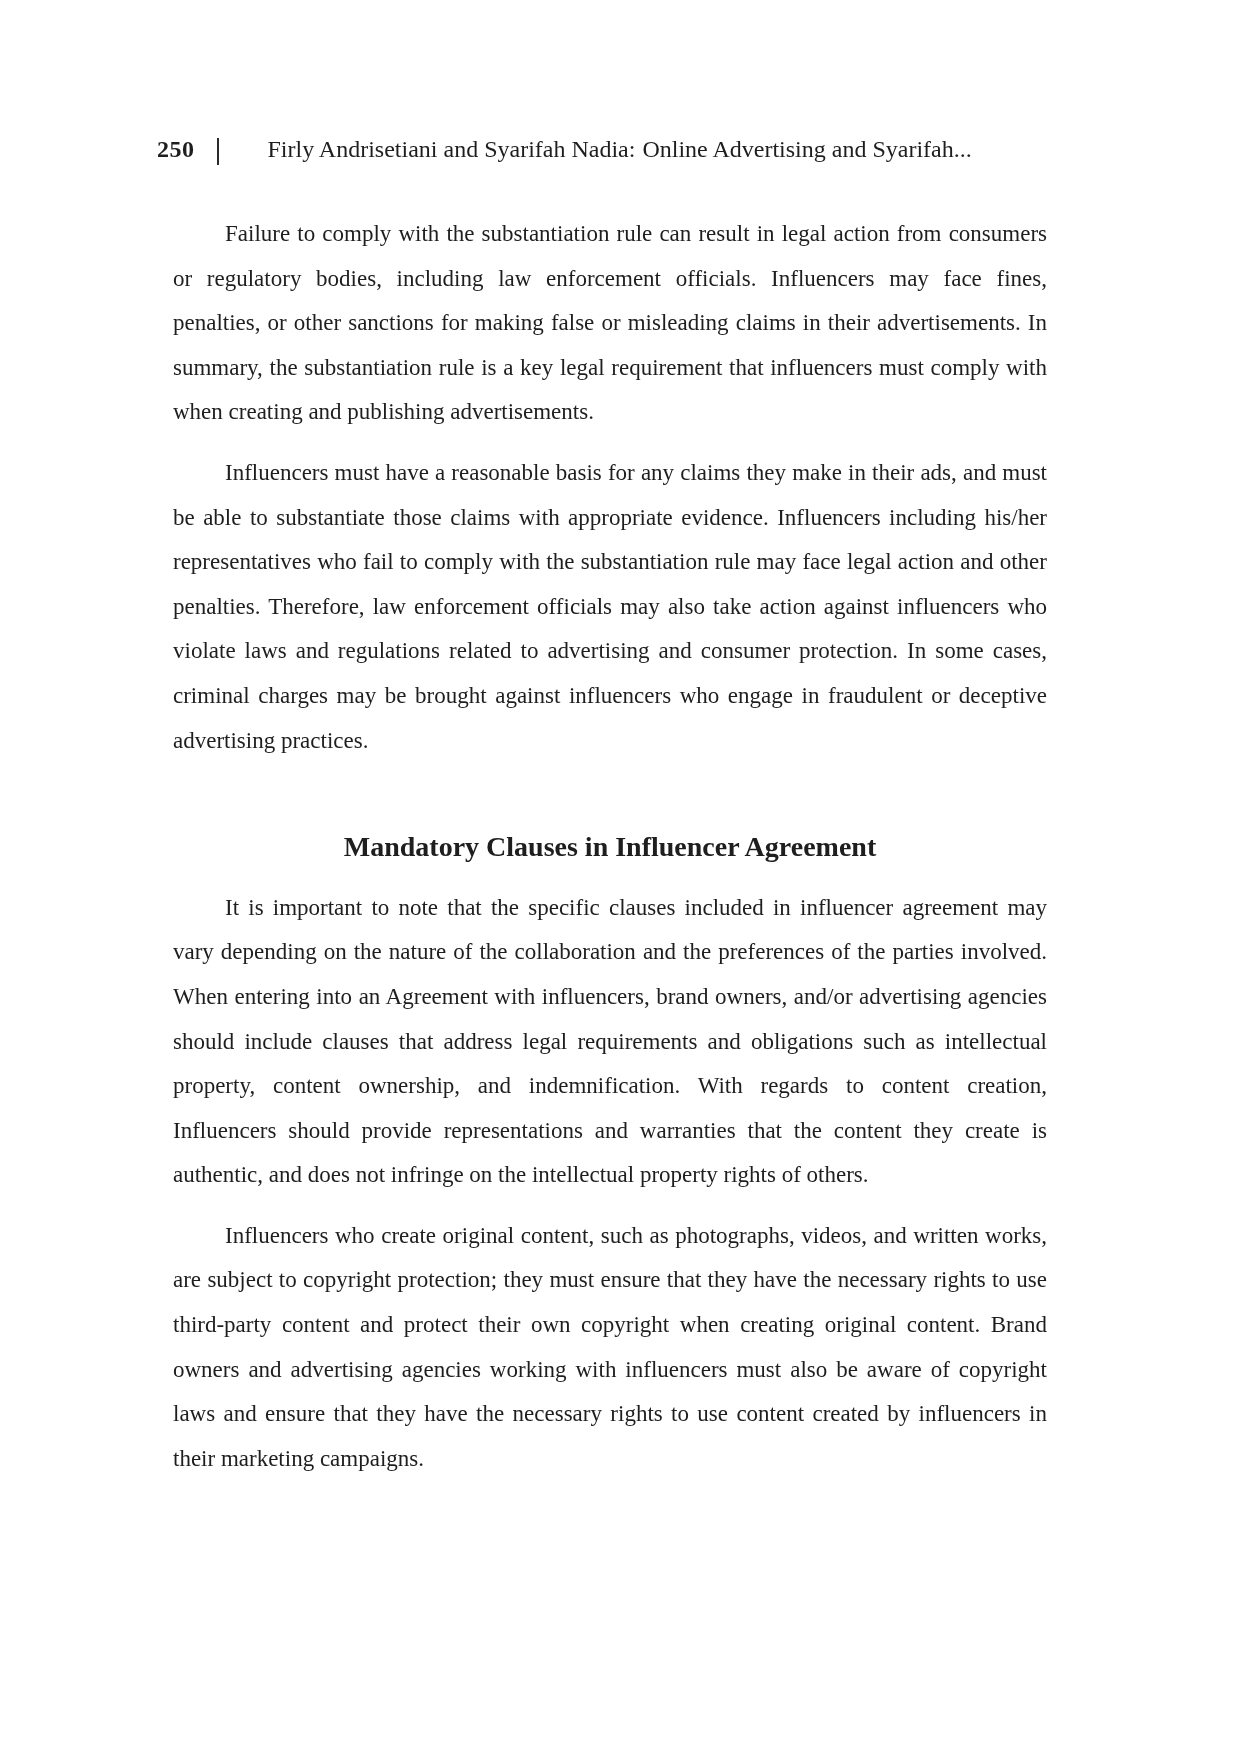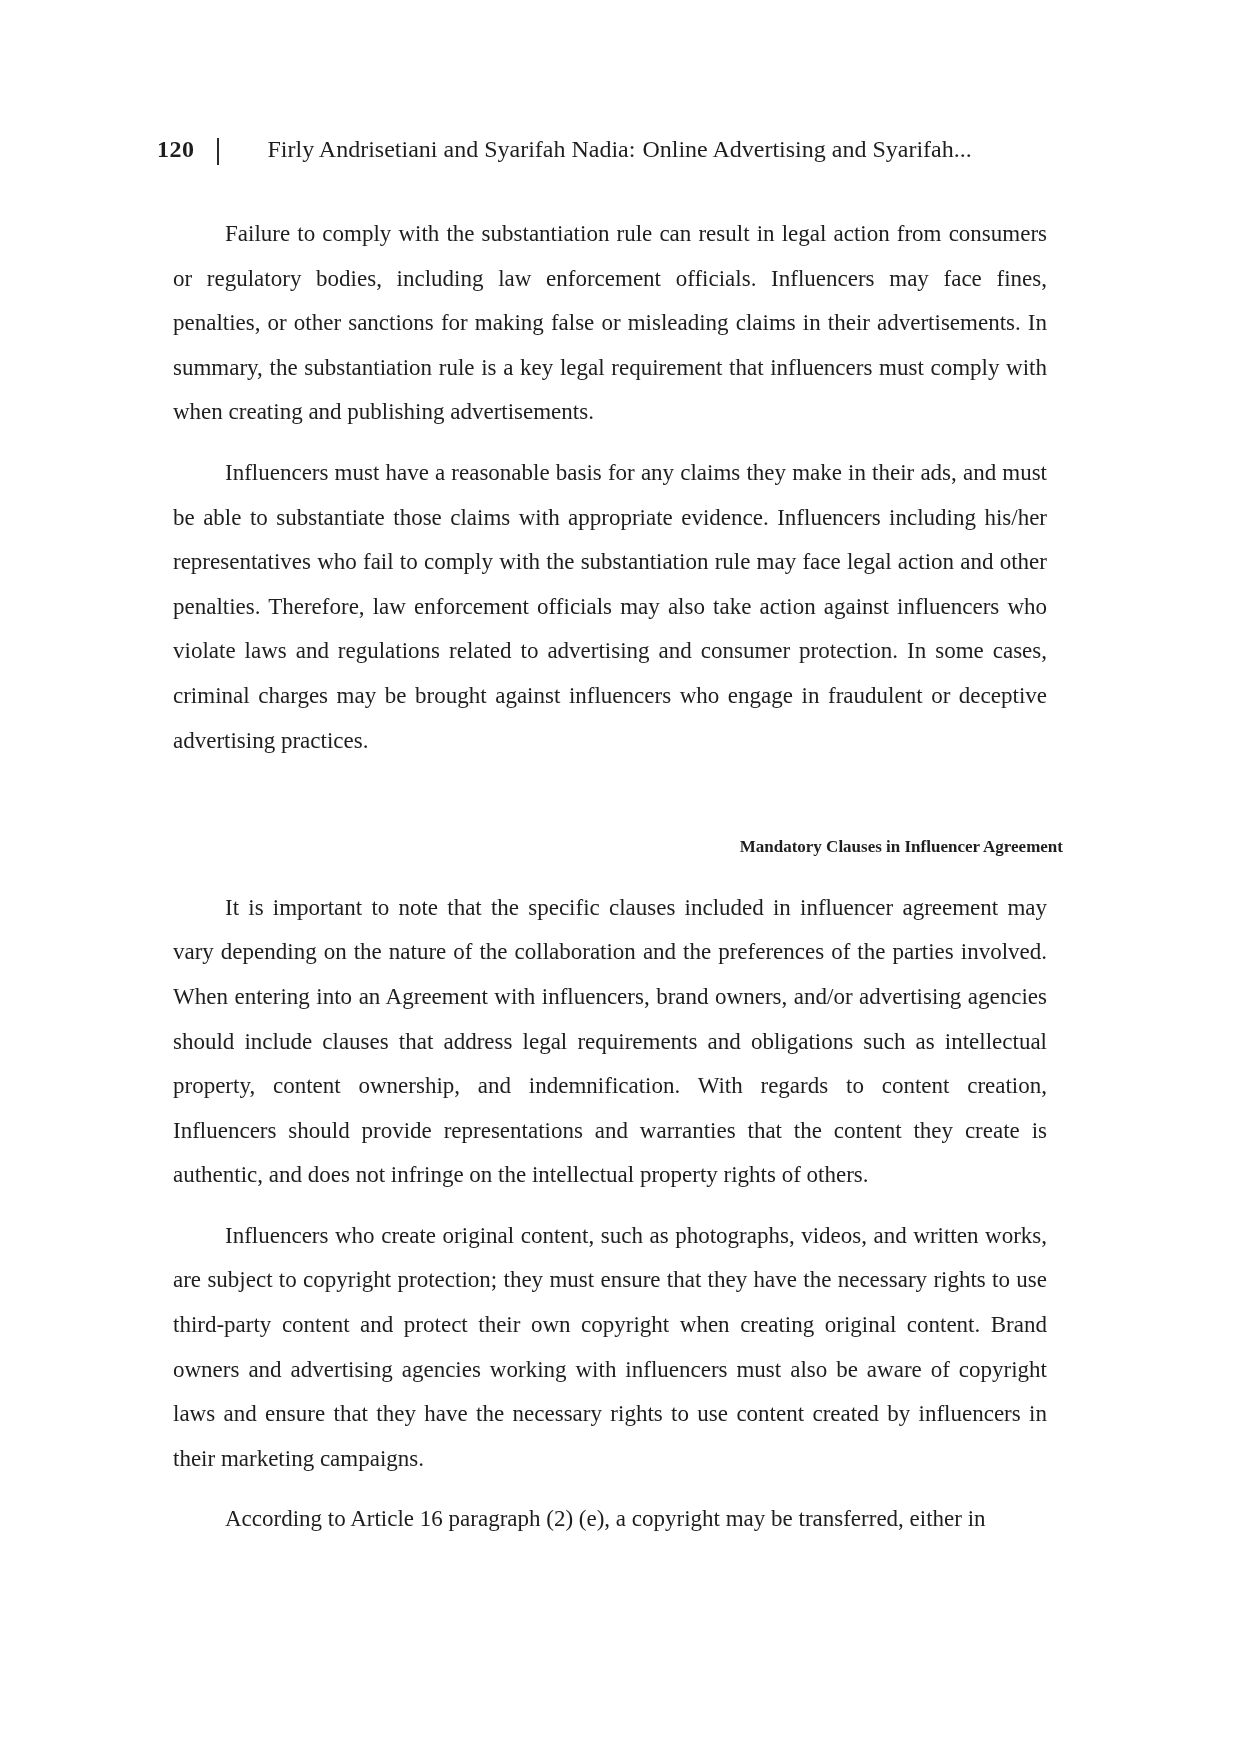--- a/index.html
+++ b/index.html
@@ -57,41 +57,40 @@
     font-size: 23px;
     line-height: 44.6px;
     text-align: justify;
   }
   .body-text p {
     margin: 16px;
     text-indent: 52px;
   }
   .section-heading {
     margin: 62px 0 0 0;
-    font-size: 17px;
+    font-size: 28px;
     font-weight: bold;
-    text-align: right;
+    text-align: center;
     text-indent: 0;
   }
 </style>
 </head>
 <body>
 
 <div class="page">
 
   <header class="running-head">
-    <span class="page-number">120</span>
+    <span class="page-number">250</span>
     <span class="head-divider"></span>
     <span>
       <span class="head-authors">Firly Andrisetiani and Syarifah Nadia:</span><span class="head-title-rest">Online Advertising and Syarifah...</span>
     </span>
   </header>
 
   <main class="body-text">
     <p>Failure to comply with the substantiation rule can result in legal action from consumers or regulatory bodies, including law enforcement officials. Influencers may face fines, penalties, or other sanctions for making false or misleading claims in their advertisements. In summary, the substantiation rule is a key legal requirement that influencers must comply with when creating and publishing advertisements.</p>
     <p>Influencers must have a reasonable basis for any claims they make in their ads, and must be able to substantiate those claims with appropriate evidence. Influencers including his/her representatives who fail to comply with the substantiation rule may face legal action and other penalties. Therefore, law enforcement officials may also take action against influencers who violate laws and regulations related to advertising and consumer protection. In some cases, criminal charges may be brought against influencers who engage in fraudulent or deceptive advertising practices.</p>
     <h2 class="section-heading">Mandatory Clauses in Influencer Agreement</h2>
     <p>It is important to note that the specific clauses included in influencer agreement may vary depending on the nature of the collaboration and the preferences of the parties involved. When entering into an Agreement with influencers, brand owners, and/or advertising agencies should include clauses that address legal requirements and obligations such as intellectual property, content ownership, and indemnification. With regards to content creation, Influencers should provide representations and warranties that the content they create is authentic, and does not infringe on the intellectual property rights of others.</p>
     <p>Influencers who create original content, such as photographs, videos, and written works, are subject to copyright protection; they must ensure that they have the necessary rights to use third-party content and protect their own copyright when creating original content. Brand owners and advertising agencies working with influencers must also be aware of copyright laws and ensure that they have the necessary rights to use content created by influencers in their marketing campaigns.</p>
-    <p>According to Article 16 paragraph (2) (e), a copyright may be transferred, either in</p>
   </main>
 
 </div>
 
 </body></html>

